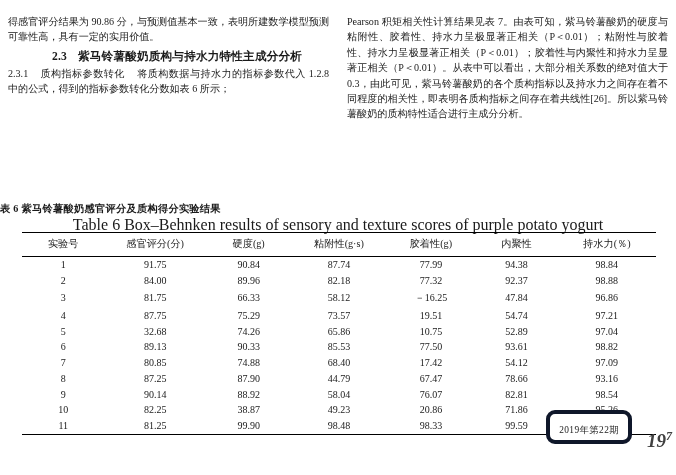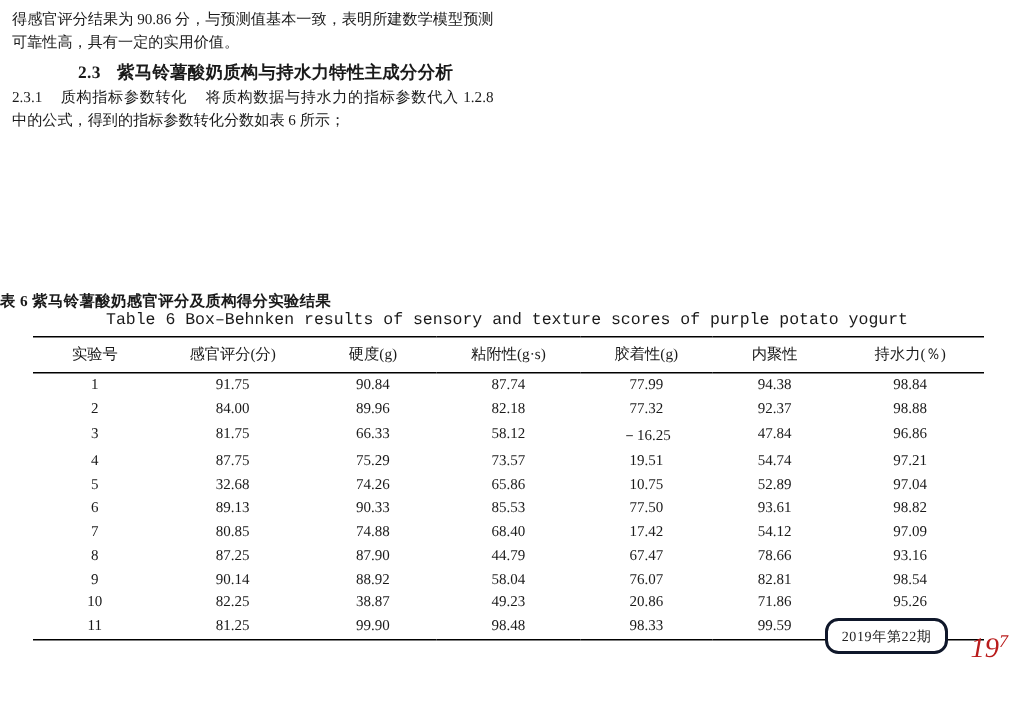--- a/index.html
+++ b/index.html
@@ -10,21 +10,21 @@
   body {
     width: 676px;
     height: 475px;
     position: relative;
     font-family: "Liberation Serif", serif;
     color: #1a1a1a;
     overflow: hidden;
   }
   .page {
     position: absolute;
-    left: 0; top: 0;
+    left: 0; top: 8px;
     width: 676px;
     height: 450px;
   }
 
   
   .columns {
     position: absolute;
     left: 8px;
     top: 6px;
     width: 660px;
@@ -74,22 +74,22 @@
     text-align: left;
     font-size: 10.2px;
     font-weight: bold;
     letter-spacing: 0.3px;
   }
   .tbl-caption-en {
     position: absolute;
     left: 0; top: 208px;
     width: 676px;
     text-align: center;
-    font-size: 11px;
-    font-family: Liberation Mono, monospace;
+    font-size: 16px;
+    font-family: Liberation Serif, serif;
   }
 
   
   .tbl-wrap {
     position: absolute;
     left: 22px;
     top: 224px;
     width: 634px;
   }
   table {
@@ -122,36 +122,36 @@
   col.c3 { width: 15%; }
   col.c4 { width: 14%; }
   col.c5 { width: 13%; }
   col.c6 { width: 15.5%; }
 
   
   .footer-box {
     position: absolute;
     right: 44px;
     bottom: 14px;
-    border: 2px solid #0f172a;
+    border: 4px solid #0f172a;
     border-radius: 9px;
-    padding: 4px 9px 3px 9px;
+    padding: 10px 9px 3px 9px;
     font-size: 9.4px;
     letter-spacing: 0.4px;
     color: #222;
     background: #fff;
   }
   .page-num {
     position: absolute;
     right: 4px;
     bottom: 6px;
     font-size: 19px;
-    font-weight: normal;
+    font-weight: bold;
     font-style: italic;
-    color: #b91c1c;
+    color: #404040;
     font-family: "Liberation Serif", serif;
   }
   .page-num .small {
     font-size: 12px;
     vertical-align: super;
   }
 </style>
 </head>
 <body>
 
@@ -165,20 +165,23 @@
       <div class="sec-head">
         <span class="num">2.3</span><span>紫马铃薯酸奶质构与持水力特性主成分分析</span>
       </div>
 
       <p class="subsec">
         <span class="snum">2.3.1</span><span>质构指标参数转化</span><span class="gap"></span><span>将质构数据与持水力的指标参数代入 1.2.8 中的公式，得到的指标参数转化分数如表 6 所示；</span>
       </p>
 
     </div>
 
+    <div class="col">
+      <p class="para">Pearson 积矩相关性计算结果见表 7。由表可知，紫马铃薯酸奶的硬度与粘附性、胶着性、持水力呈极显著正相关（P＜0.01）；粘附性与胶着性、持水力呈极显著正相关（P＜0.01）；胶着性与内聚性和持水力呈显著正相关（P＜0.01）。从表中可以看出，大部分相关系数的绝对值大于 0.3，由此可见，紫马铃薯酸奶的各个质构指标以及持水力之间存在着不同程度的相关性，即表明各质构指标之间存在着共线性[26]。所以紫马铃薯酸奶的质构特性适合进行主成分分析。</p>
+    </div>
 
   </div>
 
   <div class="tbl-caption-cn">表 6   紫马铃薯酸奶感官评分及质构得分实验结果</div>
   <div class="tbl-caption-en">Table 6   Box–Behnken results of sensory and texture scores of purple potato yogurt</div>
 
   <div class="tbl-wrap">
     <table>
       <colgroup>
         <col class="c0">

